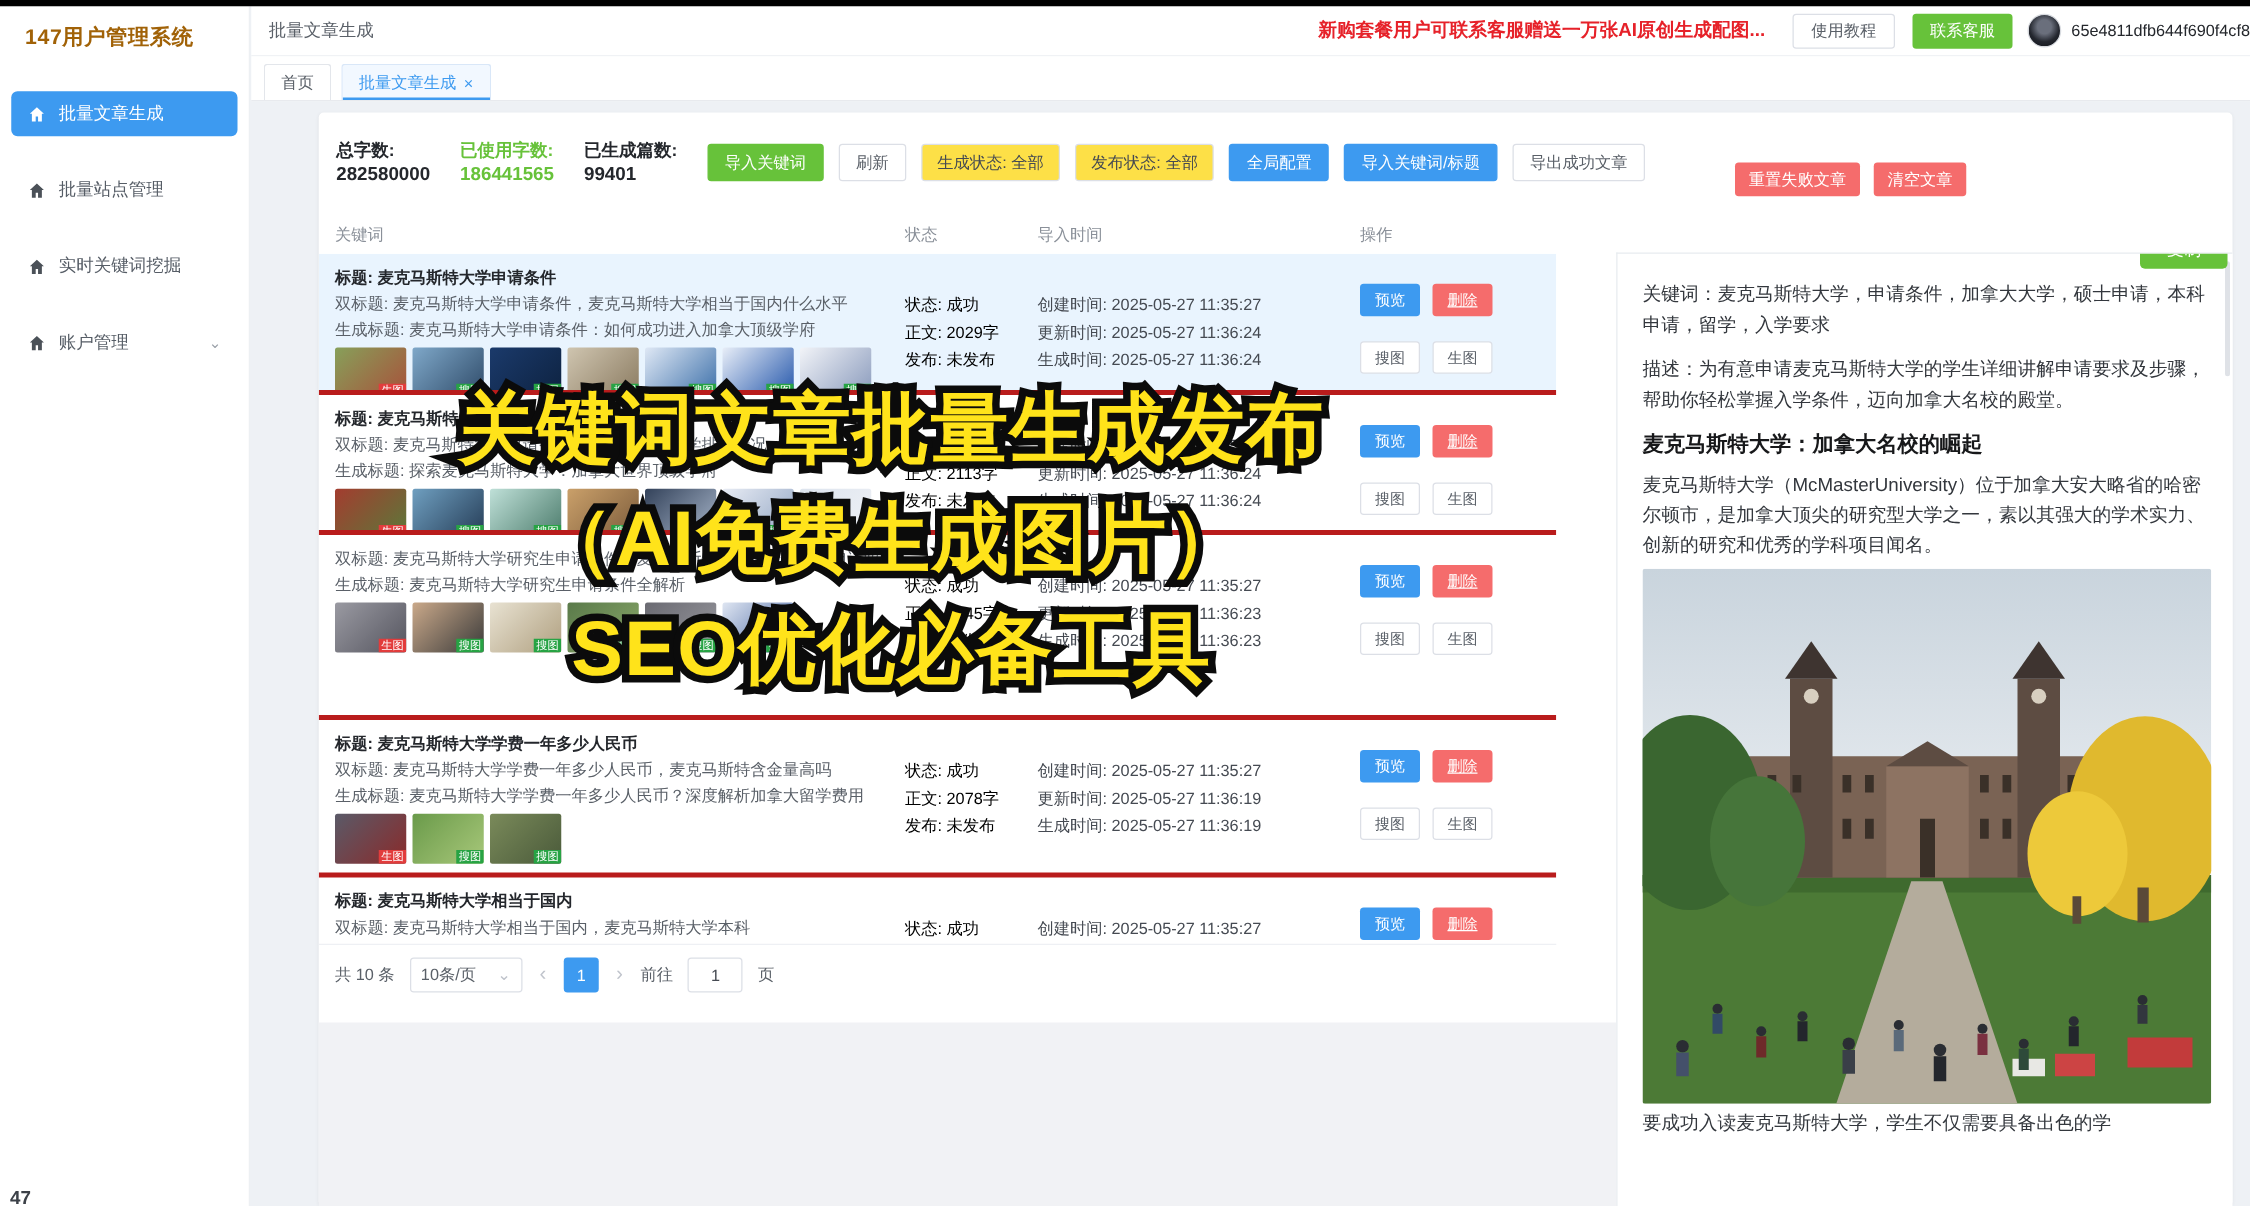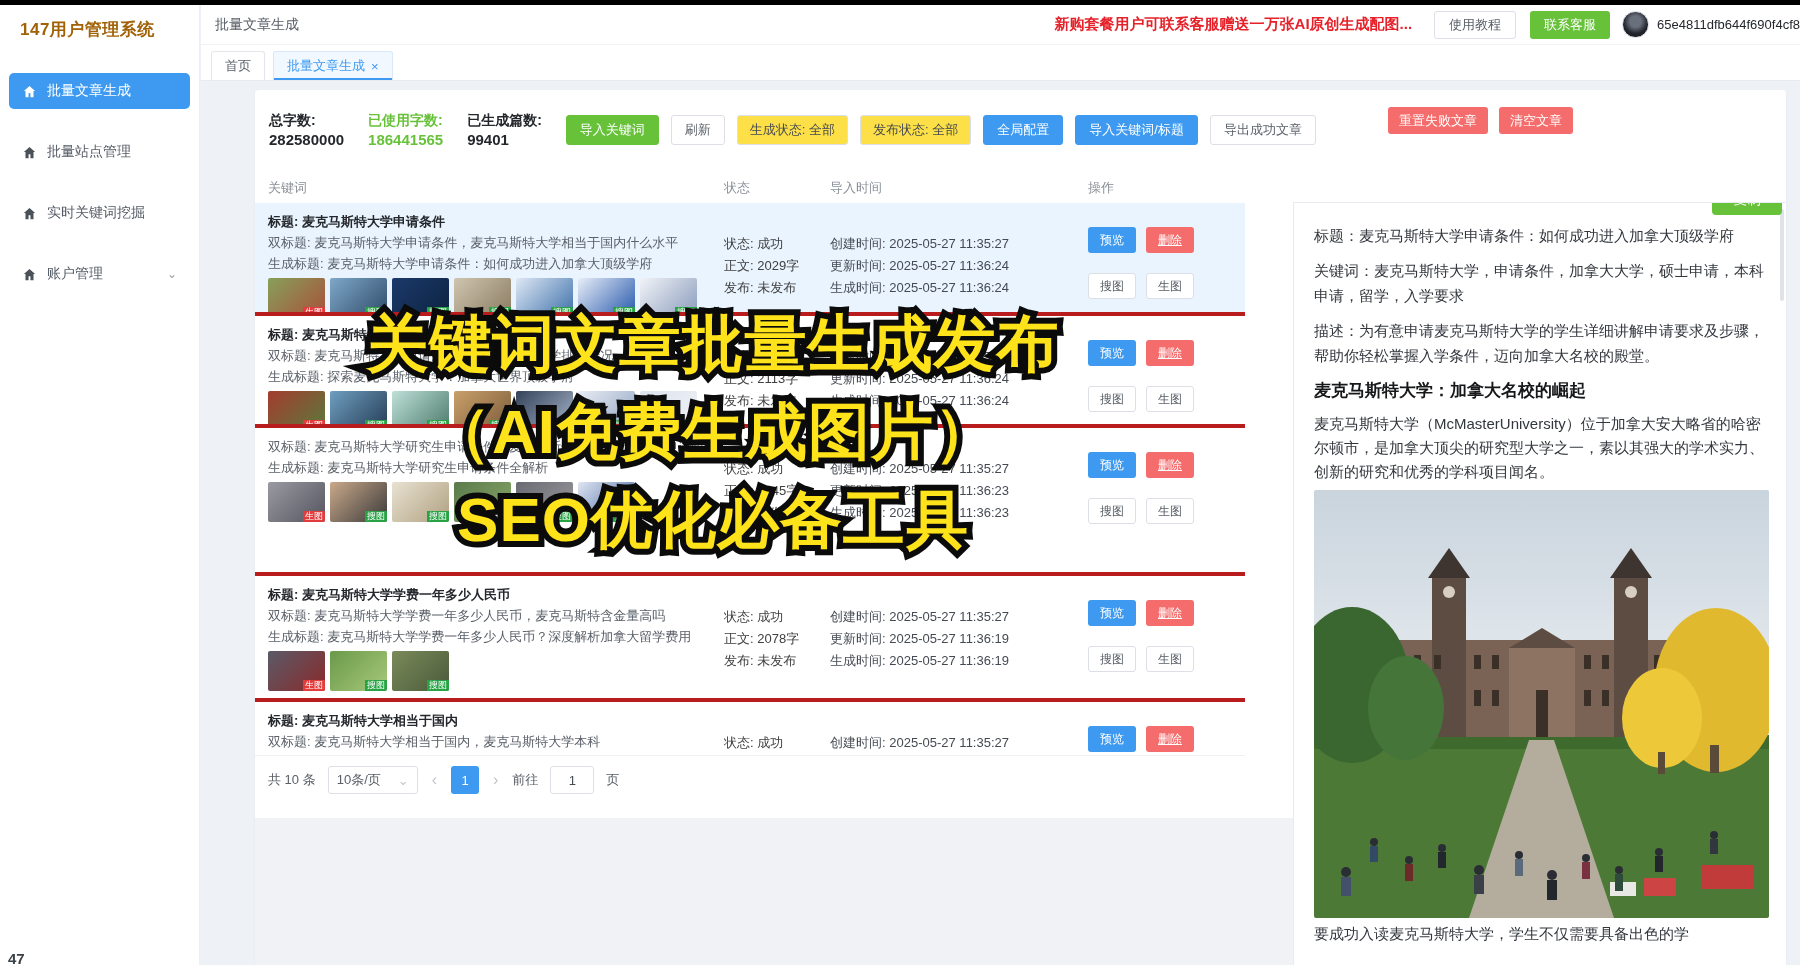--- a/index.html
+++ b/index.html
@@ -37,37 +37,37 @@
 
   .toolbar { position:absolute; left:0; top:0; width:100%; height:80px; display:flex; align-items:center; padding:0 14px; }
   .stat { margin-right:24px; }
   .stat .sl { font-size:14px; font-weight:bold; color:#24272c; line-height:19px; }
   .stat .sv { font-size:15px; font-weight:bold; color:#24272c; line-height:20px; }
   .stat.green .sl, .stat.green .sv { color:#67c23a; }
   .tb-btn { height:30px; padding:0 13px; border-radius:3px; font-size:13px; border:1px solid #dcdfe6; background:#fff; color:#5a6068; margin-right:12px; cursor:pointer; white-space:nowrap; }
   .tb-btn.green { background:#67c23a; border-color:#67c23a; color:#fff; }
   .tb-btn.blue { background:#3d9af0; border-color:#3d9af0; color:#fff; }
   .tb-select { height:30px; padding:0 12px; border:1px solid #dcdfe6; border-radius:3px; font-size:13px; color:#454a52; margin-right:12px; display:flex; align-items:center; background:#fde047; cursor:pointer; white-space:nowrap; }
-  .red-actions { position:absolute; left:1133px; top:17px; display:flex; gap:11px;align-items:flex-end; }
+  .red-actions { position:absolute; left:1133px; top:40px; display:flex; gap:11px;align-items:flex-end; }
   .btn-salmon { height:27px; padding:0 11px; background:#f56c6c; border:none; border-radius:3px; font-size:13px; color:#fff; cursor:pointer; white-space:nowrap; }
 
   
   .thead { position:absolute; left:0; top:85px; width:990px; height:26px; display:flex; align-items:center; font-size:13px; color:#8a9099; padding-left:13px; }
   .th-kw { width:456px; } .th-st { width:106px; } .th-tm { width:258px; } .th-op { width:150px; }
   .tbody { position:absolute; left:0; top:113px; width:990px; height:553px; overflow:hidden; border-bottom:1px solid #eef0f4; }
   .row { display:flex; padding:8px 0 0 13px; border-bottom:4px solid #b91c1c; overflow:hidden; }
   .row.hl { background:#e9f4fe; }
   .col-kw { width:456px; font-size:13px; }
   .r-title { font-weight:bold; color:#24272c; line-height:21px; }
   .r-sub,.r-gen { color:#5a6068; line-height:21px; }
   .r-thumbs { display:flex; gap:5px; margin-top:4px; }
   .thumb { position:relative; width:57px; height:40px; border-radius:2px; overflow:hidden; flex:0 0 auto; }
   .badge { position:absolute; right:0; bottom:0; font-size:9px; line-height:11px; padding:0 2px; color:#fff; }
   .b-red { background:#e23c3c; } .b-green { background:#27a344; }
-  .col-status { width:106px; padding-top:22px; font-size:13px; color:#404040; }
+  .col-status { width:106px; padding-top:22px; font-size:13px; color:#000000; }
   .col-time { width:258px; padding-top:22px; font-size:13px; color:#454a52; }
   .srow { line-height:22px; white-space:nowrap; }
   .col-act { width:150px; padding-top:16px; }
   .act-grid { display:grid; grid-template-columns:48px 48px; gap:20px 10px; }
   .btn-preview { height:26px; background:#3d9af0; border:none; border-radius:3px; color:#fff; font-size:12px; cursor:pointer; }
   .btn-del { height:26px; background:#f56c6c; border:none; border-radius:3px; color:#fff; font-size:12px; cursor:pointer;text-decoration:underline; }
   .btn-plain { height:26px; background:#fff; border:1px solid #dcdfe6; border-radius:3px; color:#5a6068; font-size:12px; cursor:pointer; }
 
   .pg { position:absolute; left:13px; top:676px; display:flex; align-items:center; gap:12px; font-size:13px; color:#5a6068; }
   .pg-select { width:90px; height:28px; border:1px solid #dcdfe6; border-radius:3px; display:flex; align-items:center; justify-content:space-between; padding:0 8px; color:#5a6068; cursor:pointer; background:#fff; }
@@ -403,21 +403,20 @@
     <span>前往</span>
     <input class="pg-goto" value="1" style="">
     <span>页</span>
   </div>
 
   <div class="left-gray"></div>
 
   <div class="panel">
     <button class="copy-btn">复制</button>
     <div class="panel-scrollbar"></div>
-    <div class="p-meta">标题：麦克马斯特大学申请条件：如何成功进入加拿大顶级学府</div>
     <div class="p-meta">关键词：麦克马斯特大学，申请条件，加拿大大学，硕士申请，本科申请，留学，入学要求</div>
     <div class="p-meta">描述：为有意申请麦克马斯特大学的学生详细讲解申请要求及步骤，帮助你轻松掌握入学条件，迈向加拿大名校的殿堂。</div>
     <div class="p-head">麦克马斯特大学：加拿大名校的崛起</div>
     <div class="p-para">麦克马斯特大学（McMasterUniversity）位于加拿大安大略省的哈密尔顿市，是加拿大顶尖的研究型大学之一，素以其强大的学术实力、创新的研究和优秀的学科项目闻名。</div>
     <svg class="photo" viewBox="0 0 455 428" preserveAspectRatio="none">
       <defs>
         <linearGradient id="sky" x1="0" y1="0" x2="0" y2="1">
           <stop offset="0" stop-color="#c9d4dd"></stop>
             <stop offset="1" stop-color="#eef1f4"></stop>
         </linearGradient>

